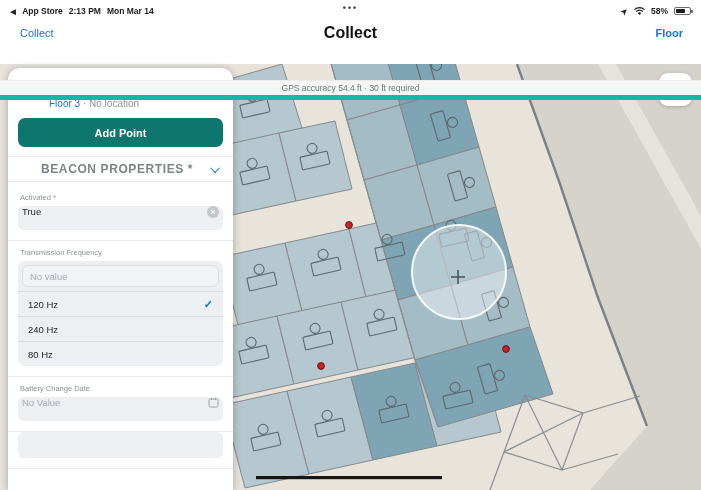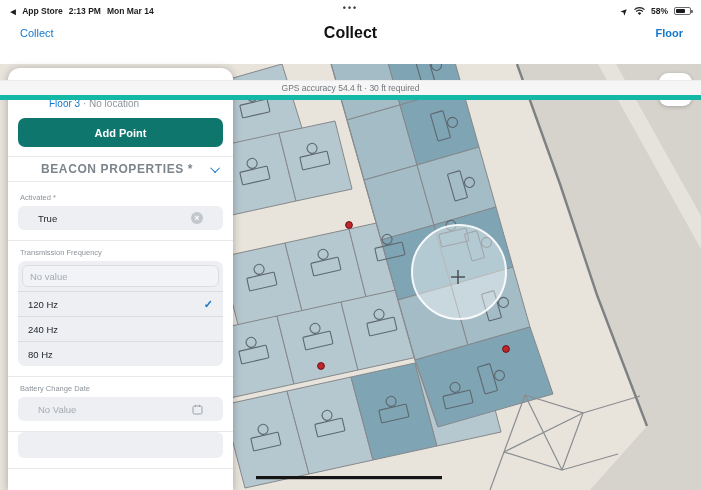--- a/index.html
+++ b/index.html
@@ -46,22 +46,22 @@
   .sub-gray { color:#8e959b; }
   .add-btn { margin:9px 10px 0 10px; height:29px; background:#0f766e; border-radius:7px; color:#fff;
     font-size:11px; font-weight:700; display:flex; align-items:center; justify-content:center; }
   .hr { height:1px; background:#e8eaec; margin-top:9px; }
   .section-row { height:24px; display:flex; align-items:center; padding:0 13px; }
   .section-label { flex:1; font-size:12px; letter-spacing:.6px; color:#7d858c; font-weight:600;padding-left:20px; }
   .chev { width:7px; height:7px; border-left:1.6px solid #1478cf; border-bottom:1.6px solid #1478cf;
     transform:rotate(-45deg) translateY(-2px); }
   .fields { padding:4px 10px 0 10px; }
   .f-label { font-size:7.5px; color:#8d949b; margin:7px 2px 4px 2px; }
-  .field { height:24px; background:#edeff2; border-radius:6px; display:flex; align-items:center;
-    padding:0 20px; font-size:9.5px; color:#23282d; }
+  .field { height:24px; background:#edeff2; border-radius:6px; display:flex; align-items:flex-start;
+    padding:0 4px; font-size:9.5px; color:#23282d; }
   .field .spacer { flex:1; }
   .clear-ic { width:12px; height:12px; border-radius:50%; background:#c2c7cc; color:#fff; font-size:9px;
     line-height:12px; text-align:center; font-weight:700; }
   .placeholder { color:#a5acb3; }
   .group-div { height:1px; background:#e7e9eb; margin:10px -10px 0 -10px; }
   .freq-group { background:#edeff2; border-radius:7px; overflow:hidden; }
   .freq-novalue { margin:4px; height:22px; border:1px solid #d9dde1; background:#f2f3f6; border-radius:6px;
     display:flex; align-items:center; padding:0 7px; font-size:9.5px; }
   .freq-opt { height:25px; display:flex; align-items:center; padding:0 10px; font-size:9.5px; color:#23282d;
     border-top:1px solid #d9dce0; }

